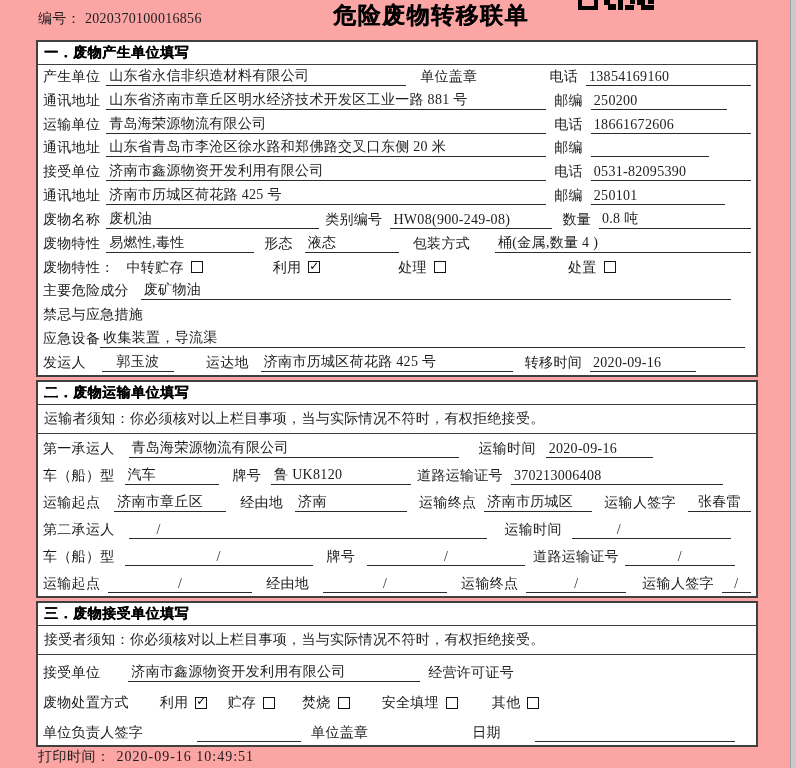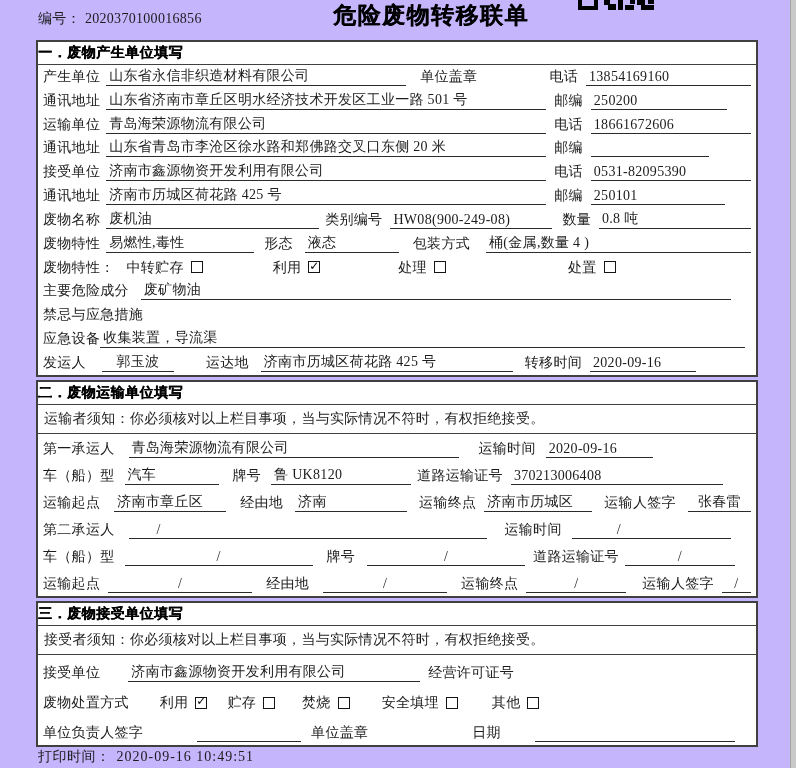--- a/index.html
+++ b/index.html
@@ -1,19 +1,19 @@
 <!DOCTYPE html>
 <html><head>
 <meta charset="utf-8">
 <style>
   * { margin:0; padding:0; box-sizing:border-box; }
   html,body { width:796px; height:768px; background:#ffffff; }
   body { font-family:"Liberation Serif","DejaVu Serif",serif; color:#1c1c1c; overflow:hidden; }
 
-  .page { position:relative; width:796px; height:768px; background:#c4b5fd; }
+  .page { position:relative; width:796px; height:768px; background:#fca5a5; }
 
   
   .page-edge { position:absolute; top:0; right:0; width:6px; height:768px;
                background:#c9c9c9; border-left:1px solid #a3a3a3; }
 
   
   .doc-header { position:relative; height:40px; }
   .doc-number { position:absolute; left:38px; top:10px; font-size:14px; letter-spacing:.3px; }
   .doc-number .num { margin-left:4px; }
   .doc-title { position:absolute; left:333px; top:0px; font-size:23px; font-weight:900;
@@ -22,21 +22,21 @@
   .qr-frag { position:absolute; left:578px; top:0; }
 
   
   .form { position:absolute; left:36px; top:40px; width:722px; }
   .box { width:722px; border:2px solid #404040; background:#fff; display:flex; flex-direction:column; }
   .box + .box { margin-top:3px; }
   .box-1 { height:337px; }
   .box-2 { height:218px; }
   .box-3 { height:146px; }
   .box-header { flex:0 0 23px; border-bottom:1.6px solid #404040; display:flex; align-items:center;
-                font-family:"Liberation Sans","DejaVu Sans",sans-serif;
+                padding-left:6px; font-family:"Liberation Sans","DejaVu Sans",sans-serif;
                 font-size:14px; font-weight:700; color:#000; text-shadow:.4px 0 0 #000; letter-spacing:.5px; }
   .notice { flex:0 0 29px; border-bottom:1.6px solid #404040; display:flex; align-items:center;
             padding-left:6px; font-size:14px; letter-spacing:.3px; }
 
   .row { flex:1 1 0; display:flex; align-items:flex-end; padding:0 5px 3px 5px;
          font-size:14px; letter-spacing:.3px; }
   .lbl { white-space:nowrap; flex:none; }
   .uv  { border-bottom:1.2px solid #2b2b2b; white-space:nowrap; flex:none;
          min-height:17px; padding:0 3px; overflow:hidden; }
   .fill { flex:1 1 auto; }
@@ -88,21 +88,21 @@
       <div class="row">
         <span class="lbl">产生单位</span>
         <span class="uv" style="width:300px;margin-left:6px">山东省永信非织造材料有限公司</span>
         <span class="lbl" style="margin-left:14px">单位盖章</span>
         <span class="lbl" style="margin-left:72px">电话</span>
         <span class="uv fill" style="margin-left:8px">13854169160</span>
       </div>
 
       <div class="row">
         <span class="lbl">通讯地址</span>
-        <span class="uv" style="width:440px;margin-left:6px">山东省济南市章丘区明水经济技术开发区工业一路 501 号</span>
+        <span class="uv" style="width:440px;margin-left:6px">山东省济南市章丘区明水经济技术开发区工业一路 881 号</span>
         <span class="lbl" style="margin-left:8px">邮编</span>
         <span class="uv fill" style="margin-left:8px;margin-right:24px">250200</span>
       </div>
 
       <div class="row">
         <span class="lbl">运输单位</span>
         <span class="uv" style="width:440px;margin-left:6px">青岛海荣源物流有限公司</span>
         <span class="lbl" style="margin-left:8px">电话</span>
         <span class="uv fill" style="margin-left:8px">18661672606</span>
       </div>
@@ -136,21 +136,21 @@
         <span class="lbl" style="margin-left:10px">数量</span>
         <span class="uv fill" style="margin-left:8px">0.8 吨</span>
       </div>
 
       <div class="row">
         <span class="lbl">废物特性</span>
         <span class="uv" style="width:148px;margin-left:6px">易燃性,毒性</span>
         <span class="lbl" style="margin-left:10px">形态</span>
         <span class="uv" style="width:94px;margin-left:12px">液态</span>
         <span class="lbl" style="margin-left:14px">包装方式</span>
-        <span class="uv fill" style="margin-left:16px">桶(金属,数量 4 )</span>
+        <span class="uv fill" style="margin-left:25px">桶(金属,数量 4 )</span>
       </div>
 
       <div class="row">
         <span class="lbl">废物特性：</span>
         <span class="opt" style="margin-left:12px">
           <span class="lbl">中转贮存</span>
           <span class="cb">
               <span class="mark"></span>
             </span>
         </span>

